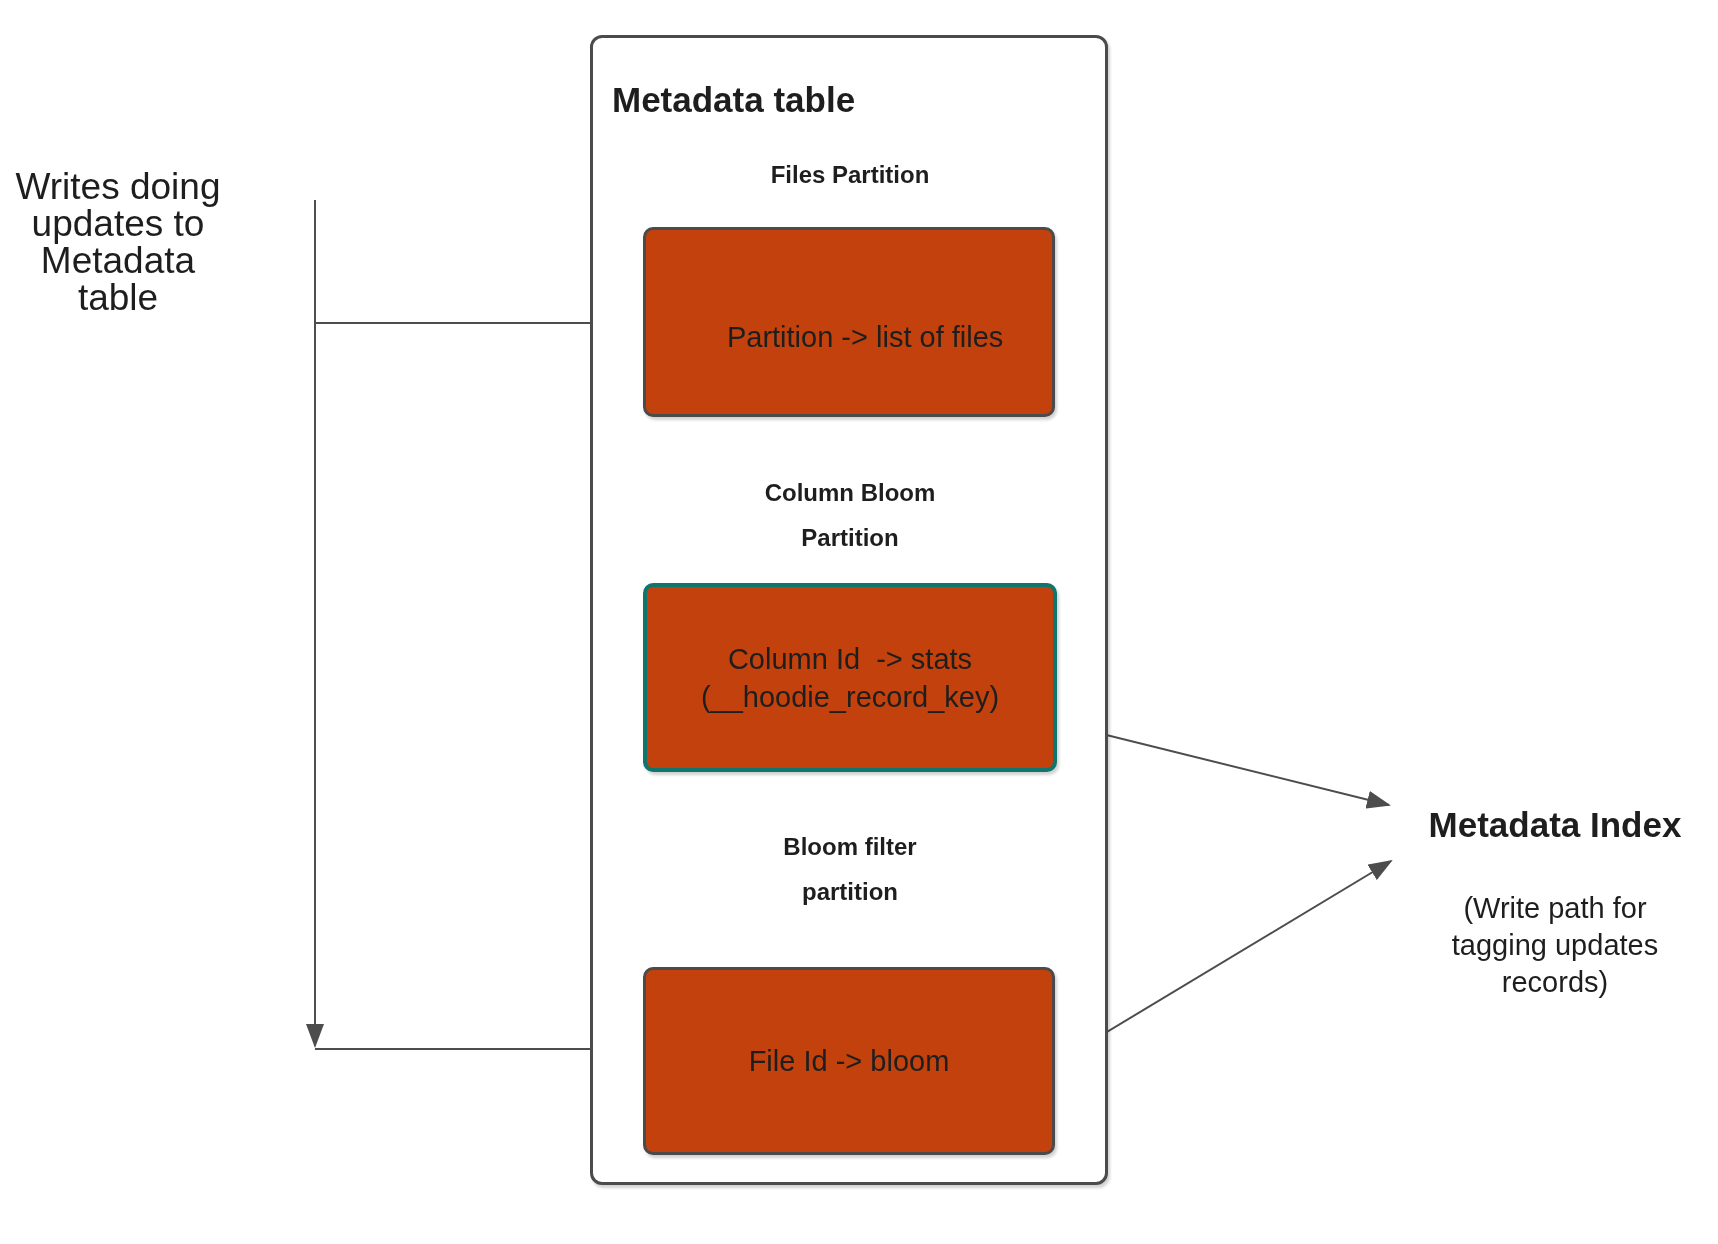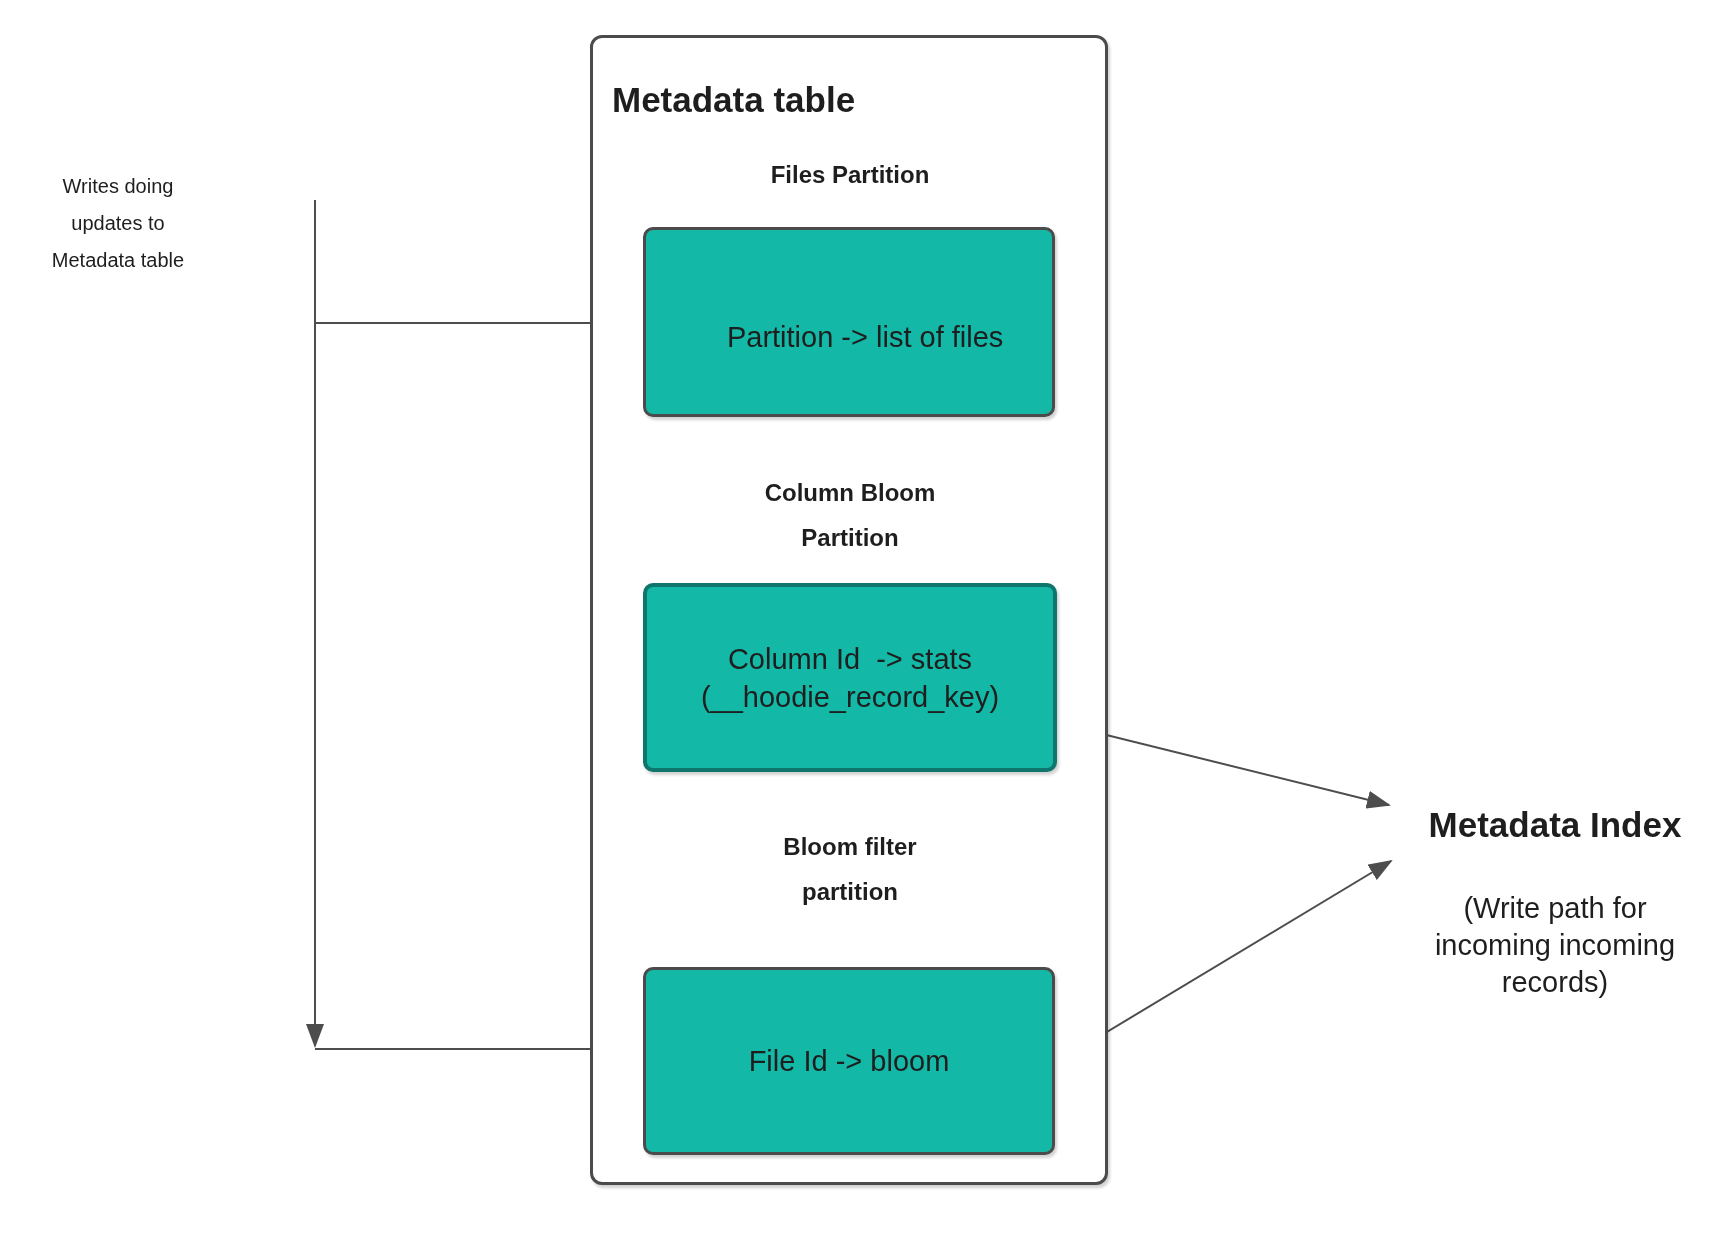--- a/index.html
+++ b/index.html
@@ -21,21 +21,21 @@
     left: 0; top: 0;
     width: 1718px;
     height: 1244px;
     pointer-events: none;
   }
   .note {
     position: absolute;
     left: 10px;
     top: 168px;
     width: 216px;
-    font-size: 20px;
+    font-size: 37px;
     line-height: 37px;
     text-align: center;
     white-space: pre-wrap;
   }
   .outer-box {
     position: absolute;
     left: 590px;
     top: 35px;
     width: 518px;
     height: 1150px;
@@ -61,21 +61,21 @@
     font-size: 24px;
     font-weight: 700;
     line-height: 45px;
     white-space: pre-wrap;
   }
   .heading-files  { top: 152px; }
   .heading-stats  { top: 470px; }
   .heading-bloom  { top: 824px; }
   .part-box {
     position: absolute;
-    background: #14b8a6;
+    background: #c2410c;
     border: 3px solid #4b4b4b;
     border-radius: 10px;
     box-shadow: 2px 3px 3px rgba(0,0,0,0.18);
     box-sizing: border-box;
     font-size: 29px;
     line-height: 38px;
     text-align: center;
     white-space: pre-wrap;
   }
   .box-files {
@@ -168,16 +168,16 @@
   <div class="section-heading heading-bloom">Bloom filter
 partition</div>
 
   <div class="part-box box-bloom">
     <span>File Id -&gt; bloom</span>
   </div>
 
   <div class="index-title">Metadata Index</div>
 
   <div class="index-subtitle">(Write path for
-incoming incoming
+tagging updates
 records)</div>
 
 </div>
 
 </body></html>

